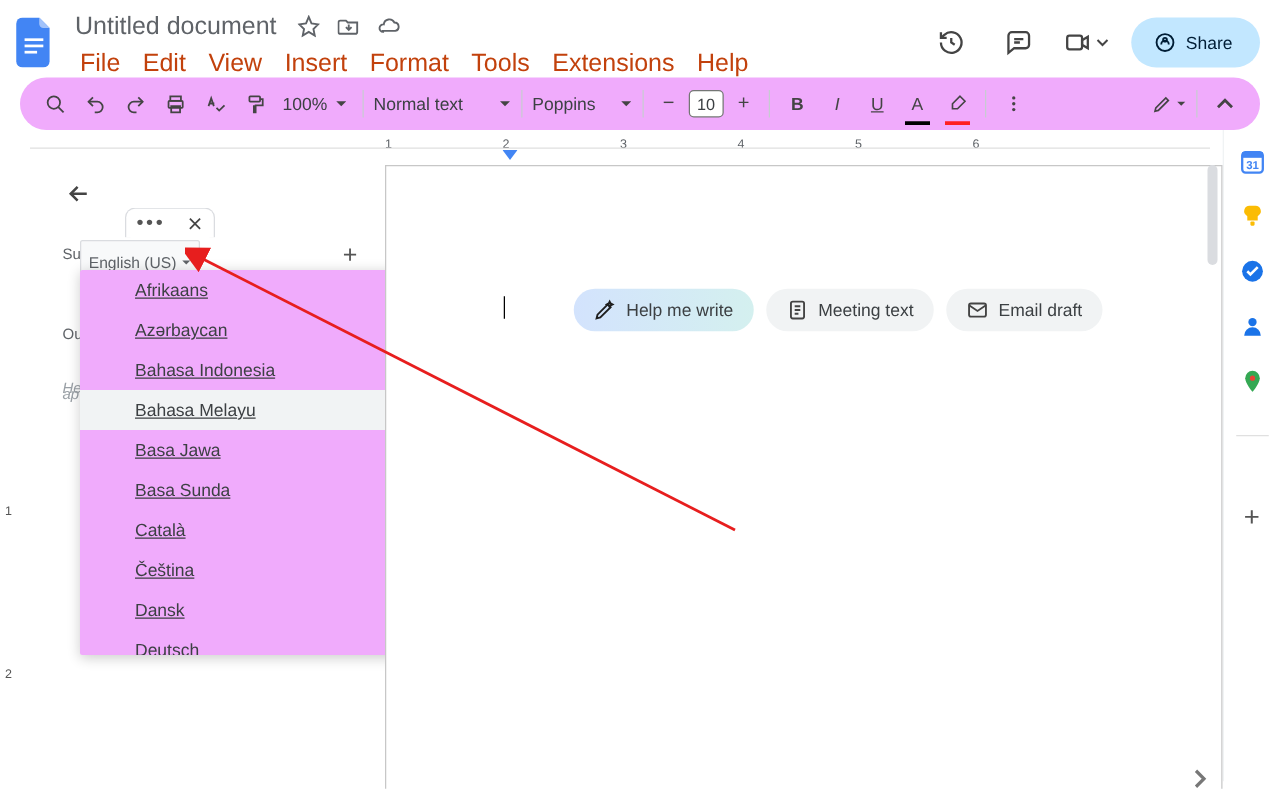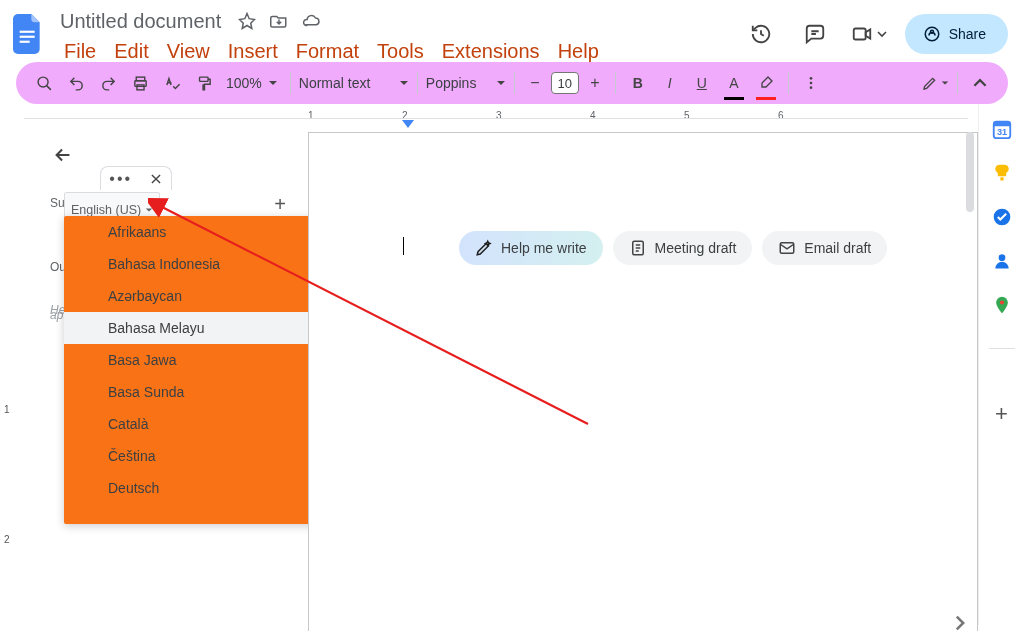--- a/index.html
+++ b/index.html
@@ -58,21 +58,21 @@
   .chip svg{width:18px;height:18px;}
   .page-left-scroll-thumb{position:absolute;right:4px;top:28px;width:8px;height:80px;border-radius:4px;background:#dadce0;}
 
   
   .back-arrow{position:absolute;left:34px;top:40px;color:#444;cursor:pointer;}
   .panel-handle{position:absolute;left:82px;top:62px;width:72px;height:24px;background:#fff;border:1px solid #dadce0;border-bottom:none;border-radius:8px 8px 0 0;display:flex;align-items:center;justify-content:space-around;}
   .lang-dd{position:absolute;left:46px;top:88px;height:36px;padding:0 6px;border:1px solid #dadce0;background:#f8f9fa;display:flex;align-items:center;gap:4px;font-size:12.5px;color:#5f6368;cursor:pointer;border-radius:2px;}
   .sidebar-label{position:absolute;left:32px;font-size:12px;color:#5f6368;}
   .add-outline{position:absolute;left:250px;top:88px;width:24px;height:24px;display:flex;align-items:center;justify-content:center;color:#555;cursor:pointer;font-size:20px;}
 
-  .lang-menu{position:absolute;left:46px;top:112px;width:280px;height:308px;background:#f97316;box-shadow:0 2px 10px rgba(0,0,0,.2);border-radius:2px;overflow-y:hidden;}
+  .lang-menu{position:absolute;left:46px;top:112px;width:280px;height:308px;background:#f0abfc;box-shadow:0 2px 10px rgba(0,0,0,.2);border-radius:2px;overflow-y:hidden;text-decoration:underline;}
   .lang-menu-scroll-thumb{position:absolute;right:3px;top:6px;width:6px;height:36px;border-radius:3px;background:#dadce0;}
   .lang-item{height:32px;padding-left:44px;display:flex;align-items:center;font-size:14px;color:#3c4043;cursor:pointer;}
   .lang-item.hover{background:#f1f3f4;}
 
   .arrow-annot{position:absolute;pointer-events:none;}
 
   .bottom-strip{position:absolute;left:0;right:48px;bottom:0;height:16px;display:flex;justify-content:flex-end;align-items:center;padding-right:8px;}
   .bottom-strip .chev{color:#777;}
 
   
@@ -317,46 +317,47 @@
     <div class="lang-dd">
       <span>English (US)</span>
       <svg width="8" height="8" viewBox="0 0 10 10">
           <path d="M1 3l4 4 4-4" fill="#5f6368"></path>
         </svg>
     </div>
 
     <div class="lang-menu" id="lang-menu">
       <div class="lang-menu-scroll-thumb"></div>
     <div class="lang-item">Afrikaans</div>
+        <div class="lang-item">Azərbaycan</div>
         <div class="lang-item">Bahasa Indonesia</div>
-        <div class="lang-item">Azərbaycan</div>
         <div class="lang-item hover">Bahasa Melayu</div>
         <div class="lang-item">Basa Jawa</div>
         <div class="lang-item">Basa Sunda</div>
         <div class="lang-item">Català</div>
         <div class="lang-item">Čeština</div>
+        <div class="lang-item">Dansk</div>
         <div class="lang-item">Deutsch</div>
       </div>
 
     <div class="page">
       <div class="cursor-line"></div>
       <div class="suggest-chips">
         <div class="chip primary">
           <svg viewBox="0 0 24 24" fill="none" stroke="#1f1f1f" stroke-width="2">
               <path d="M3 21l4-1 11-11-3-3L4 17l-1 4z"></path>
               <path d="M17 3l1 2 2 1-2 1-1 2-1-2-2-1 2-1z"></path>
             </svg>
           <span>Help me write</span>
         </div>
         <div class="chip">
           <svg viewBox="0 0 24 24" fill="none" stroke="#444" stroke-width="2">
               <rect x="5" y="3" width="14" height="18" rx="2"></rect>
               <path d="M9 8h6M9 12h6M9 16h4"></path>
             </svg>
-          <span>Meeting draft</span>
+          <span>Meeting text</span>
         </div>
         <div class="chip">
           <svg viewBox="0 0 24 24" fill="none" stroke="#444" stroke-width="2">
               <rect x="3" y="5" width="18" height="14" rx="2"></rect>
               <path d="M3 7l9 6 9-6"></path>
             </svg>
           <span>Email draft</span>
         </div>
       </div>
     </div>

